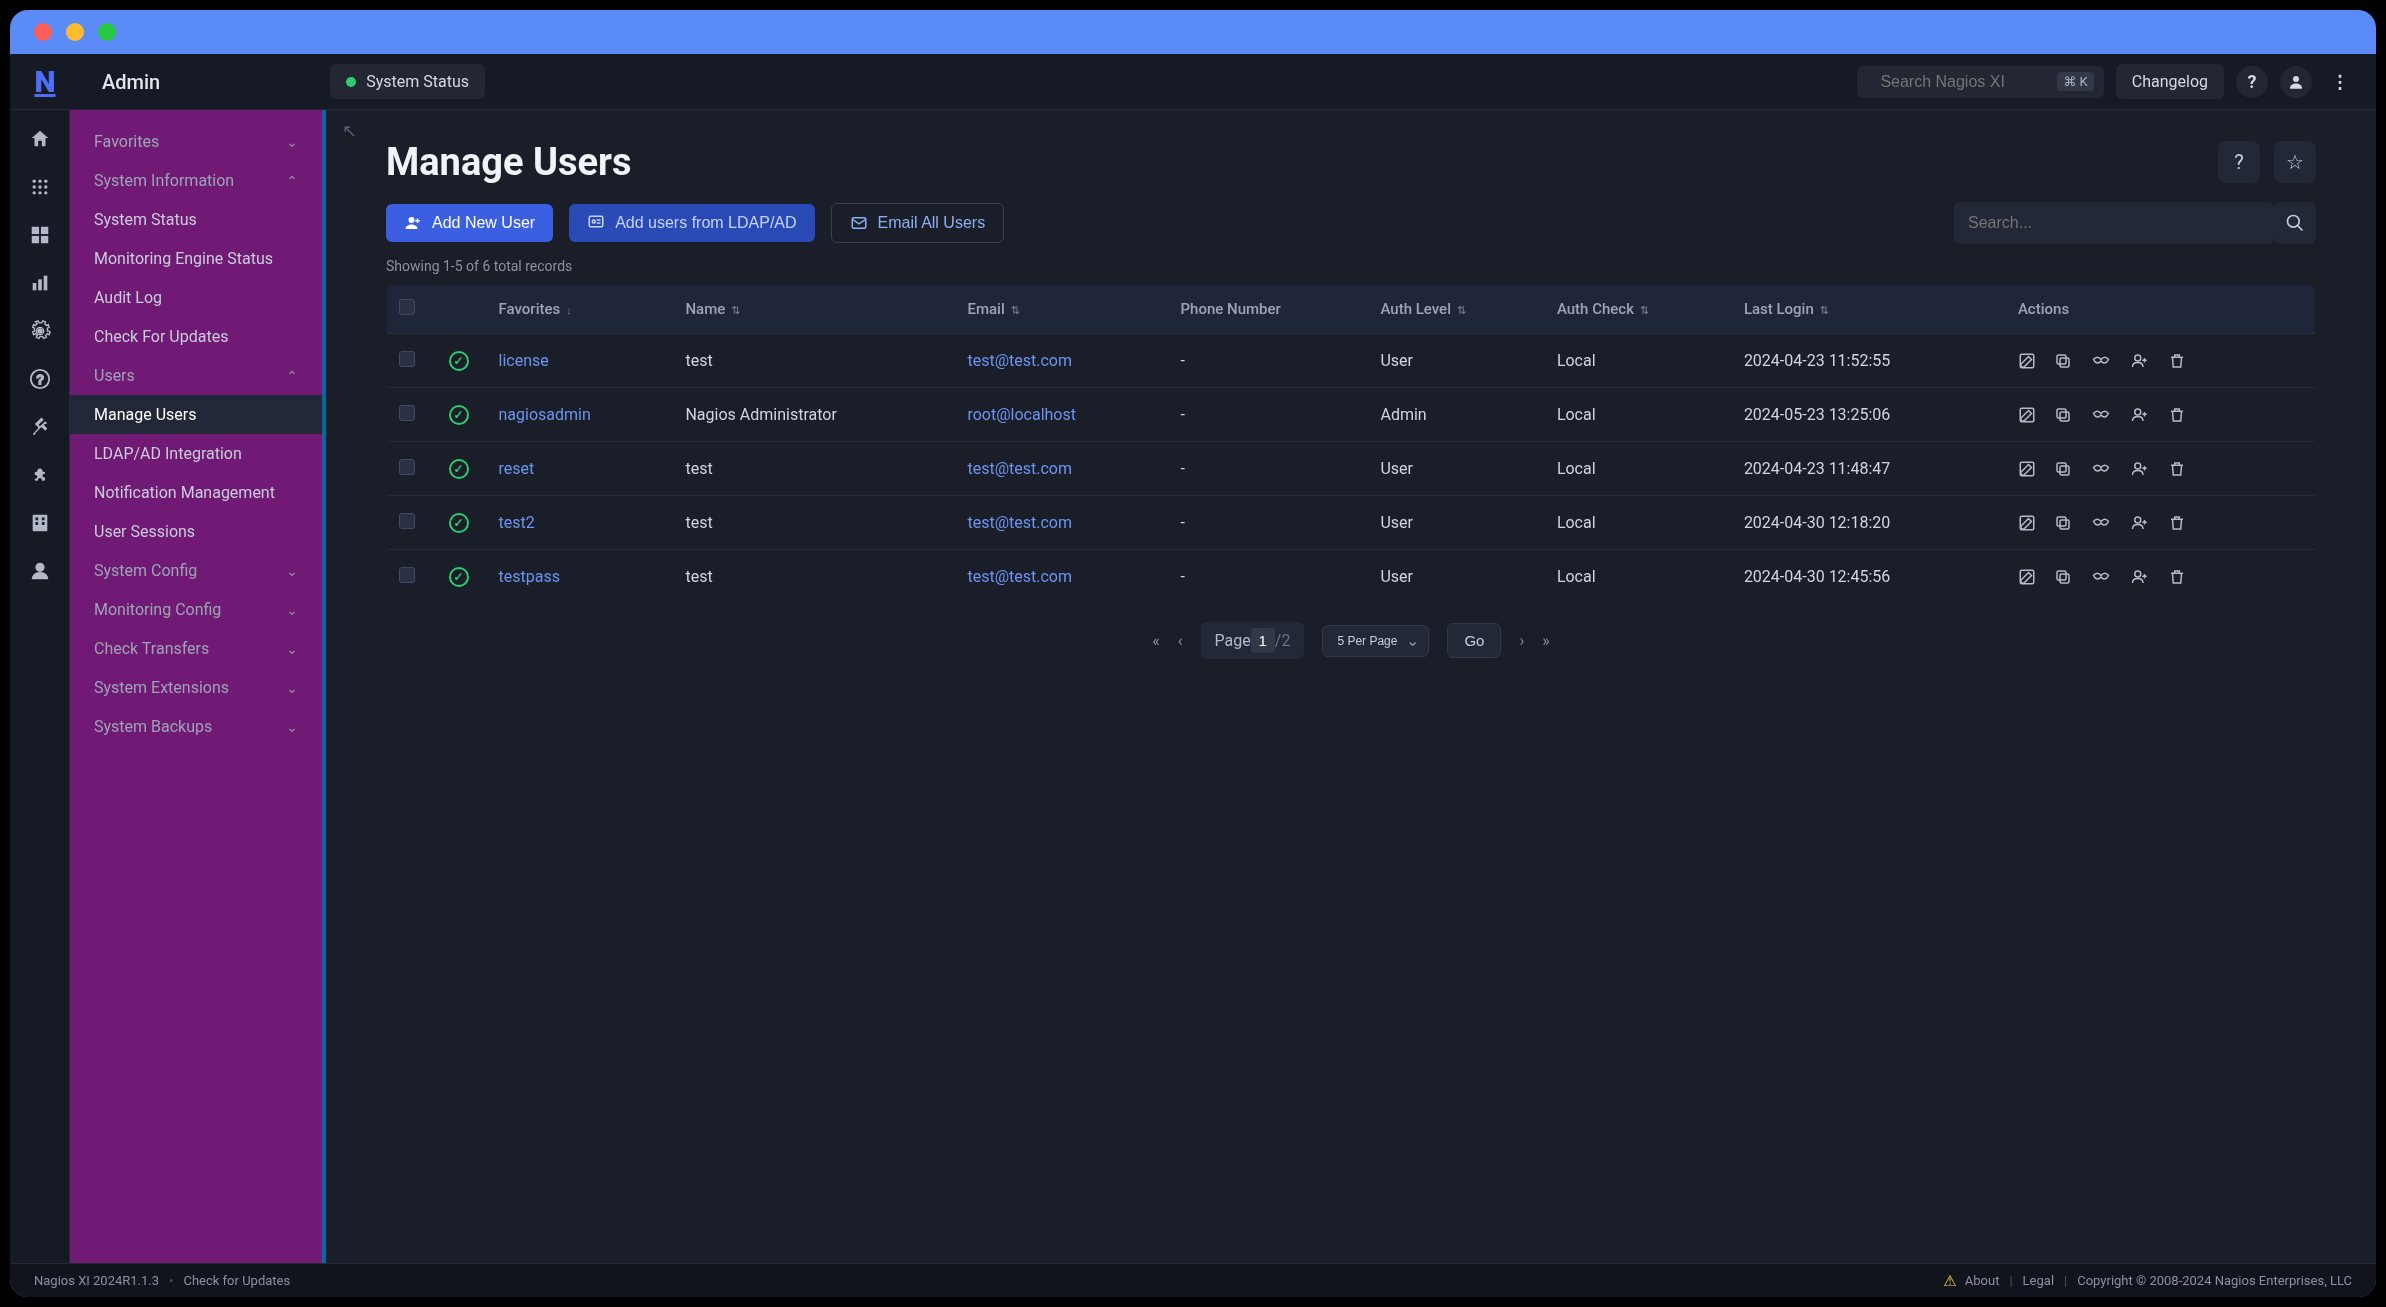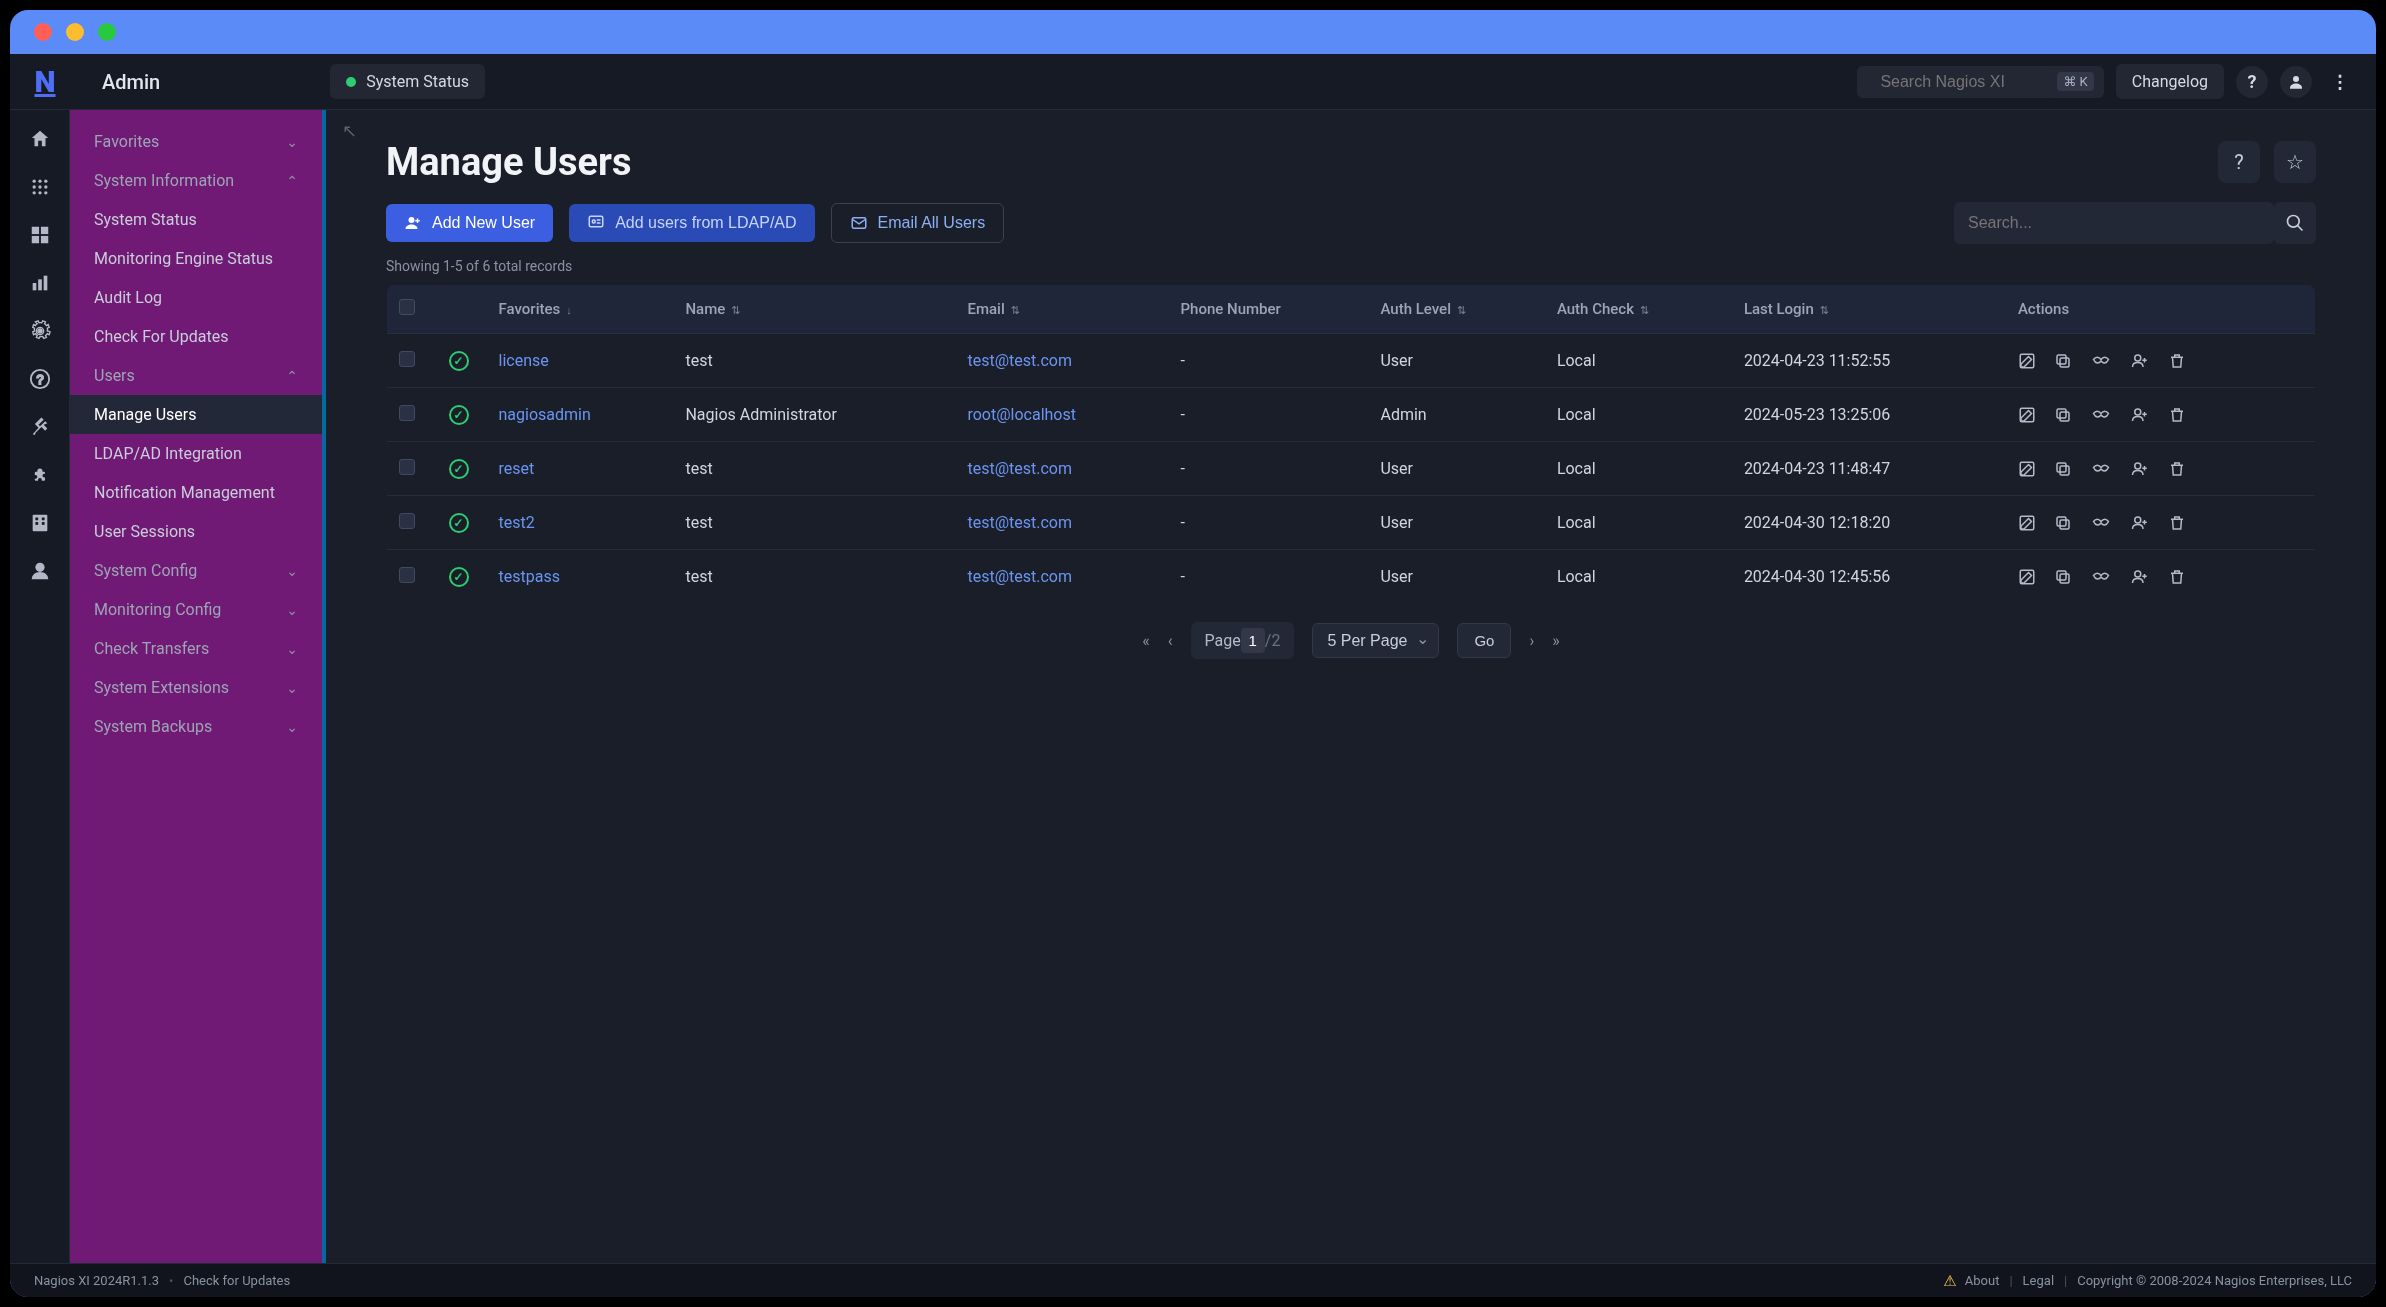--- a/index.html
+++ b/index.html
@@ -66,21 +66,21 @@
 .cbx { width:16px; height:16px; background:#2a3145; border:1px solid #414a61; border-radius:3px; display:inline-block; }
 .status-ok { width:20px; height:20px; border:2px solid #2ecc71; border-radius:50%; display:inline-flex; align-items:center; justify-content:center; color:#2ecc71; font-size:12px; font-weight:bold; }
 .link { color:#6b95f0; }
 .row-actions { display:flex; gap:18px; color:#b4bac9; font-size:18px; }
 .sort { font-size:11px; margin-left:6px; color:#7b8296; }
 
 .pager { display:flex; align-items:center; justify-content:center; gap:18px; padding:18px 60px; color:#b4bac9; font-size:16px; }
 .pg-btn { cursor:pointer; color:#8a91a3; font-size:16px; }
 .pg-box { background:#232837; border-radius:6px; padding:6px 14px; display:flex; align-items:center; }
 .pg-input { width:24px; text-align:center; background:#323847; border:none; border-radius:4px; color:#fff; padding:4px; font-size:15px; }
-.pg-sel { background:#232837; border:1px solid #323847; border-radius:6px; padding:8px 30px 8px 14px; color:#c8cdd9; font-size:16px; appearance:none; position:relative; }
+.pg-sel { background:#232837; border:1px solid #323847; border-radius:6px; padding:8px 30px 8px 14px; color:#c8cdd9; font-size:12px; appearance:none; position:relative; }
 .pg-sel-wrap { position:relative; }
 .pg-sel-wrap::after { content:"⌄"; position:absolute; right:10px; top:6px; color:#8a91a3; font-size:16px; pointer-events:none; }
 .go-btn { background:#232837; border:1px solid #323847; border-radius:6px; padding:8px 16px; color:#c8cdd9; font-size:15px; cursor:pointer; }
 
 .with-sel { display:flex; align-items:center; gap:14px; padding:0 60px 30px 60px; color:#9da4b5; font-size:14px; }
 .ws-icon { width:28px; height:28px; border:1px solid #3b4152; border-radius:5px; display:flex; align-items:center; justify-content:center; color:#b4bac9; font-size:16px; cursor:pointer; }
 
 .footer { height:34px; background:#11141c; display:flex; align-items:center; padding:0 24px; font-size:13px; color:#8a91a3; border-top:1px solid #252a38; }
 .footer .sep { margin:0 10px; color:#4a5062; }
 .footer .spacer { flex:1; }

